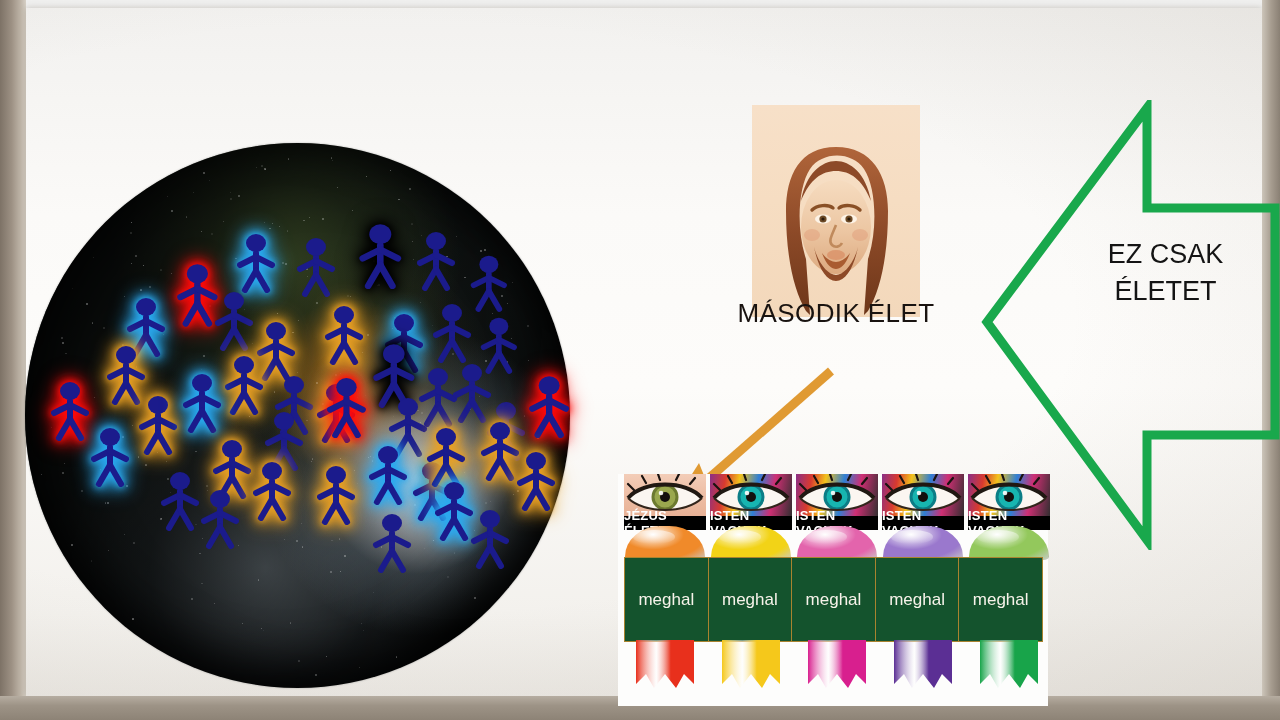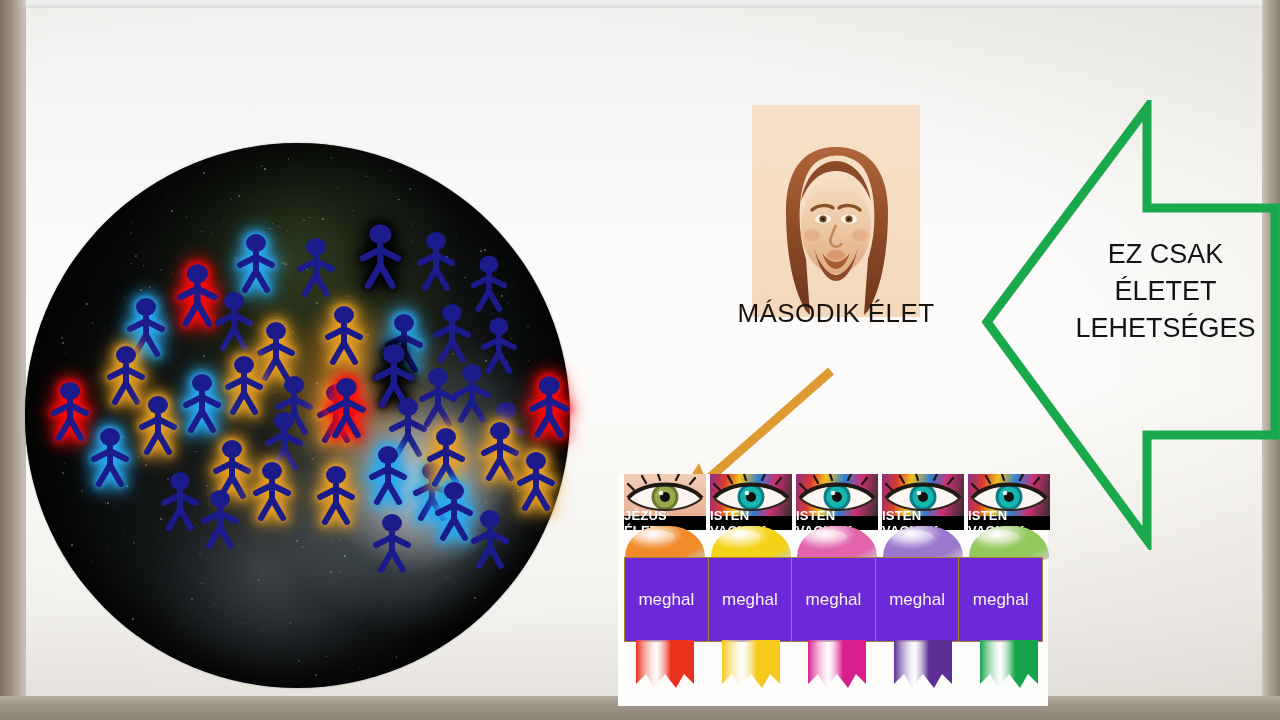--- a/index.html
+++ b/index.html
@@ -109,21 +109,21 @@
     position:absolute;left:0;bottom:0;width:82px;height:14px;background:#000;
     color:#fff;font-size:13px;font-weight:bold;letter-spacing:.2px;
     display:flex;align-items:center;justify-content:center;
     font-family:"Liberation Sans",sans-serif;transform:none;
   }
   .blob{position:absolute;top:52px;width:80px;height:34px;border-radius:40px 40px 6px 6px / 34px 34px 4px 4px;}
   .blob::after{content:"";position:absolute;left:10%;top:12%;width:52%;height:42%;border-radius:50%;
     background:linear-gradient(180deg,rgba(255,255,255,.55),rgba(255,255,255,0));}
   .meghal-row{position:absolute;left:7px;top:83px;width:418px;height:85px;display:flex;}
   .meghal-cell{
-    flex:1;background:#6d28d9;border:1px solid #a9832f;margin-left:-1px;
+    flex:1;background:#14532d;border:1px solid #a9832f;margin-left:-1px;
     display:flex;align-items:center;justify-content:center;
     color:#f7f3ea;font-size:17px;font-family:"Liberation Sans",sans-serif;
   }
   .ribbon{position:absolute;top:166px;width:62px;height:56px;}
 </style>
 </head>
 <body>
 
 <div class="slide">
   <div class="gutter-l"></div>
@@ -946,21 +946,20 @@
     <path d="M20 136 L60 104 L52 130 Z" fill="#e09a33"></path>
     <path d="M20 136 L56 128 L44 98 Z" fill="#e09a33"></path>
   </svg>
 
   <svg class="green-arrow" viewBox="0 0 305 450">
     <path d="M172 8 L12 222 L172 440 L172 335 L300 335 L300 108 L172 108 Z" fill="none" stroke="#19a84c" stroke-width="9" stroke-linejoin="miter"></path>
   </svg>
   <div class="green-text">
     <div>EZ CSAK</div>
     <div>ÉLETET</div>
-    <div>LEHETSÉGES</div>
   </div>
 
   <div class="table-zone">
     <div class="eye-row" id="eye-row">
         <div class="eye-cell" style="left: 6px;">
           <div class="eye-img" style="background:linear-gradient(180deg,#f3cdb8 0%,#edbda4 50%,#e7b094 100%)">
         <svg viewBox="0 0 82 45" style="position:absolute;left:0;top:0;width:82px;height:45px">
           <path d="M4 24 C20 6 62 6 78 24 C62 40 20 40 4 24 Z" fill="#fbf6f1"></path>
           <circle cx="41" cy="23" r="12" fill="#9aa84e"></circle>
           <circle cx="41" cy="23" r="12" fill="none" stroke="#6c7a30" stroke-width="3"></circle>

